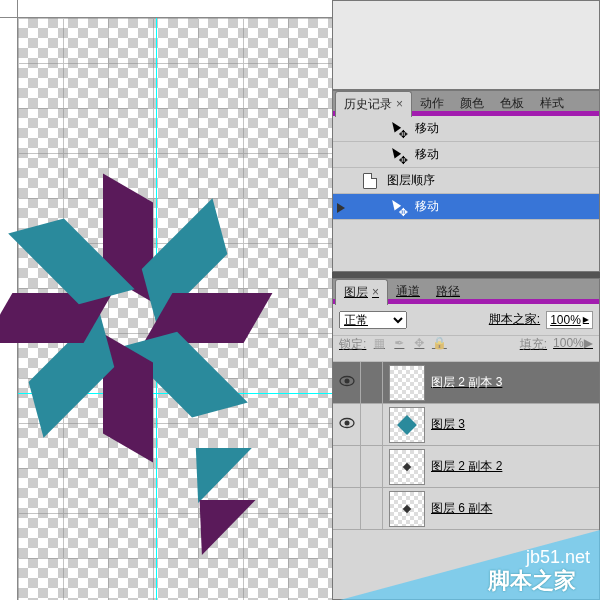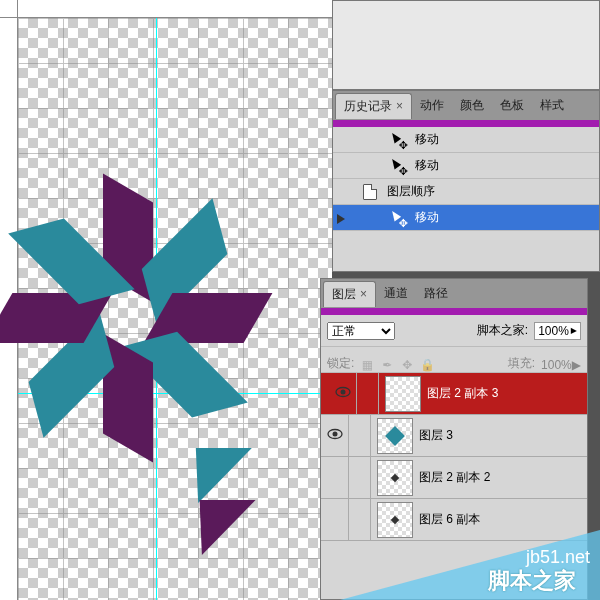--- a/index.html
+++ b/index.html
@@ -26,45 +26,45 @@
 .p-teal::before { background: #2a8a9c; }
 .p-purple::before { background: #5a1a5a; }
 
 .arrow-group { position: absolute; left: 165px; top: 430px; }
 .arrow-shape { width: 0; height: 0; border-left: 28px solid transparent; border-right: 28px solid transparent; border-top: 55px solid #2a8a9c; transform: skewX(-25deg); margin-bottom: 5px; }
 .arrow-shape.purple-a { border-top-color: #5a1a5a; transform: skewX(-25deg) translateY(-8px); }
 
 .panels-top { position: absolute; right: 0; top: 0; width: 268px; height: 90px; background: #e8e8e8; border: 1px solid #777; }
 
 .history-panel { position: absolute; right: 0; top: 90px; width: 268px; height: 182px; background: #d6d6d6; border: 1px solid #777; }
-.layers-panel { position: absolute; right: 12px; top: 278px; width: 268px; height: 322px; background: #d6d6d6; border: 1px solid #777; }
-
-.tab-bar { display: flex; align-items: center; height: 36px; background: #969696; border-bottom: 7px solid #a21caf; padding-left: 2px; gap: 0; }
+.layers-panel { position: absolute; right: 0; top: 278px; width: 268px; height: 322px; background: #d6d6d6; border: 1px solid #777; text-decoration: underline; }
+
+.tab-bar { display: flex; align-items: flex-start; height: 25px; background: #969696; border-bottom: 5px solid #a21caf; padding-left: 2px; gap: 0; }
 .tab { padding: 4px 8px; color: #222; cursor: default; }
 .tab.active { background: #d6d6d6; border: 1px solid #777; border-bottom: none; border-radius: 3px 3px 0 0; }
 .tab .close-x { margin-left: 4px; color: #555; }
 
 .hist-list { overflow: hidden; }
 .hist-row { display: flex; align-items: center; height: 26px; border-bottom: 1px solid #bbb; padding-left: 28px; gap: 8px; }
 .hist-row.sel { background: #3875d7; color: #fff; }
 .hist-indent { width: 20px; }
 .hist-icon { width: 18px; height: 18px; display: flex; align-items: center; justify-content: center; }
 .hist-triangle { position: absolute; left: 4px; margin-top: 2px; width: 0; height: 0; border-top: 5px solid transparent; border-bottom: 5px solid transparent; border-left: 8px solid #333; }
 
 .opts-row { display: flex; align-items: center; height: 32px; padding: 0 6px; gap: 6px; border-bottom: 1px solid #bbb; background: #d6d6d6; }
 .opts-row select { font-size: 12px; width: 68px; }
 .opts-row .pct { display: inline-flex; align-items: center; border: 1px solid #999; background: #fff; padding: 0 3px; height: 18px; }
 .opts-row .tri { font-size: 8px; margin-left: 2px; }
 
-.lock-row { display: flex; align-items: flex-end; height: 26px; padding: 0 6px; gap: 6px; border-bottom: 1px solid #bbb; color: #888; }
+.lock-row { display: flex; align-items: flex-start; height: 26px; padding: 0 6px; gap: 6px; border-bottom: 1px solid #bbb; color: #888; }
 .lock-row .tiny { width: 14px; height: 14px; display: flex; align-items: center; justify-content: center; opacity: 0.5; }
 
 .layer-list { overflow: hidden; }
 .layer-row { display: flex; align-items: center; height: 42px; border-bottom: 1px solid #aaa; }
-.layer-row.sel { background: #b91c1c; color: #fff; padding-left: 8px; }
+.layer-row.sel { background: #737373; color: #fff; }
 .eye-col { width: 28px; height: 100%; display: flex; align-items: center; justify-content: center; border-right: 1px solid #aaa; }
 .link-col { width: 22px; height: 100%; border-right: 1px solid #aaa; }
 .thumb { width: 36px; height: 36px; margin: 0 6px; background: #fff; border: 1px solid #888;
   background-image: linear-gradient(45deg,#ddd 25%,transparent 25%,transparent 75%,#ddd 75%),linear-gradient(45deg,#ddd 25%,transparent 25%,transparent 75%,#ddd 75%);
   background-size: 8px 8px; background-position: 0 0,4px 4px; position: relative; }
 .thumb .dot { position: absolute; left: 50%; top: 50%; width: 6px; height: 6px; background: #333; transform: translate(-50%,-50%) rotate(45deg); }
 .thumb .star-mini { position: absolute; left: 50%; top: 50%; width: 14px; height: 14px; background: #2a8a9c; transform: translate(-50%,-50%) rotate(45deg); }
 
 .eye-icon svg { width: 16px; height: 12px; }
 

